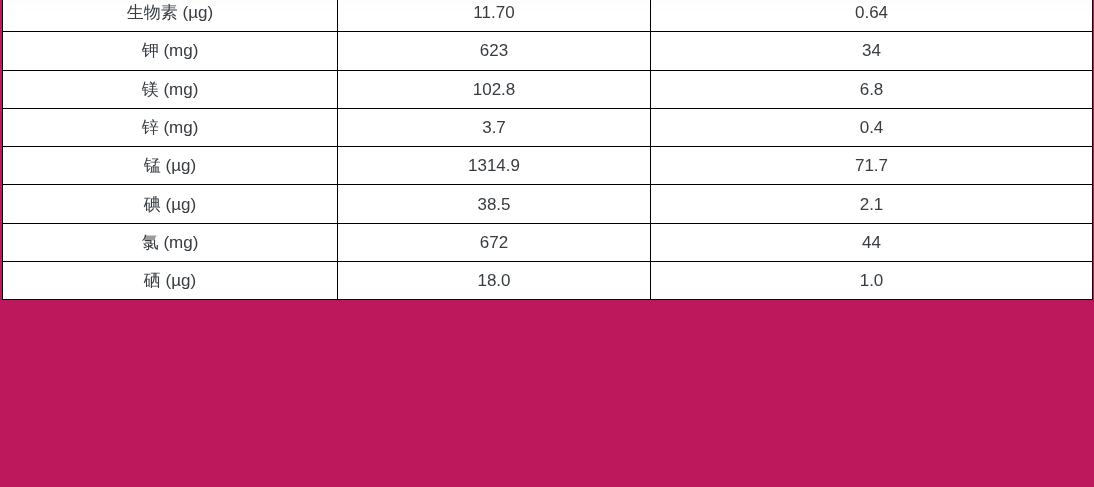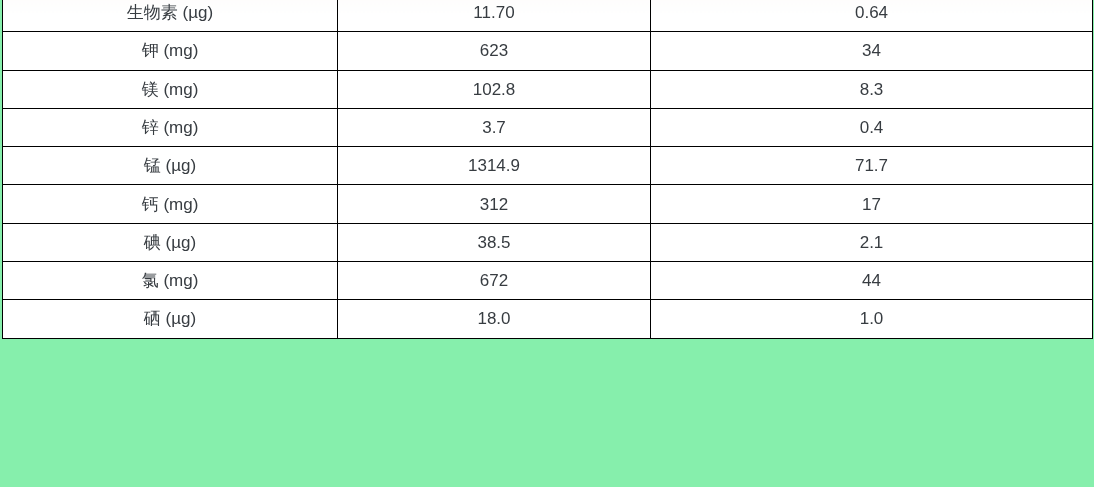--- a/index.html
+++ b/index.html
@@ -12,21 +12,21 @@
     height: 487px;
     overflow: hidden;
     font-family: "Liberation Sans", "DejaVu Sans", sans-serif;
   }
 
   .nutrition-table-viewport {
     position: relative;
     width: 1094px;
     height: 487px;
     overflow: hidden;
-    background: #86efac;
+    background: #be185d;
   }
 
   
   .nutrition-table-shift {
     position: absolute;
     left: 0;
     top: -7px;
     width: 1094px;
   }
 
@@ -89,36 +89,31 @@
             <td class="cell-value">0.64</td>
           </tr>
           <tr>
             <td class="cell-nutrient">钾 (mg)</td>
             <td class="cell-value">623</td>
             <td class="cell-value">34</td>
           </tr>
           <tr>
             <td class="cell-nutrient">镁 (mg)</td>
             <td class="cell-value">102.8</td>
-            <td class="cell-value">8.3</td>
+            <td class="cell-value">6.8</td>
           </tr>
           <tr>
             <td class="cell-nutrient">锌 (mg)</td>
             <td class="cell-value">3.7</td>
             <td class="cell-value">0.4</td>
           </tr>
           <tr>
             <td class="cell-nutrient">锰 (µg)</td>
             <td class="cell-value">1314.9</td>
             <td class="cell-value">71.7</td>
-          </tr>
-          <tr>
-            <td class="cell-nutrient">钙 (mg)</td>
-            <td class="cell-value">312</td>
-            <td class="cell-value">17</td>
           </tr>
           <tr>
             <td class="cell-nutrient">碘 (µg)</td>
             <td class="cell-value">38.5</td>
             <td class="cell-value">2.1</td>
           </tr>
           <tr>
             <td class="cell-nutrient">氯 (mg)</td>
             <td class="cell-value">672</td>
             <td class="cell-value">44</td>

